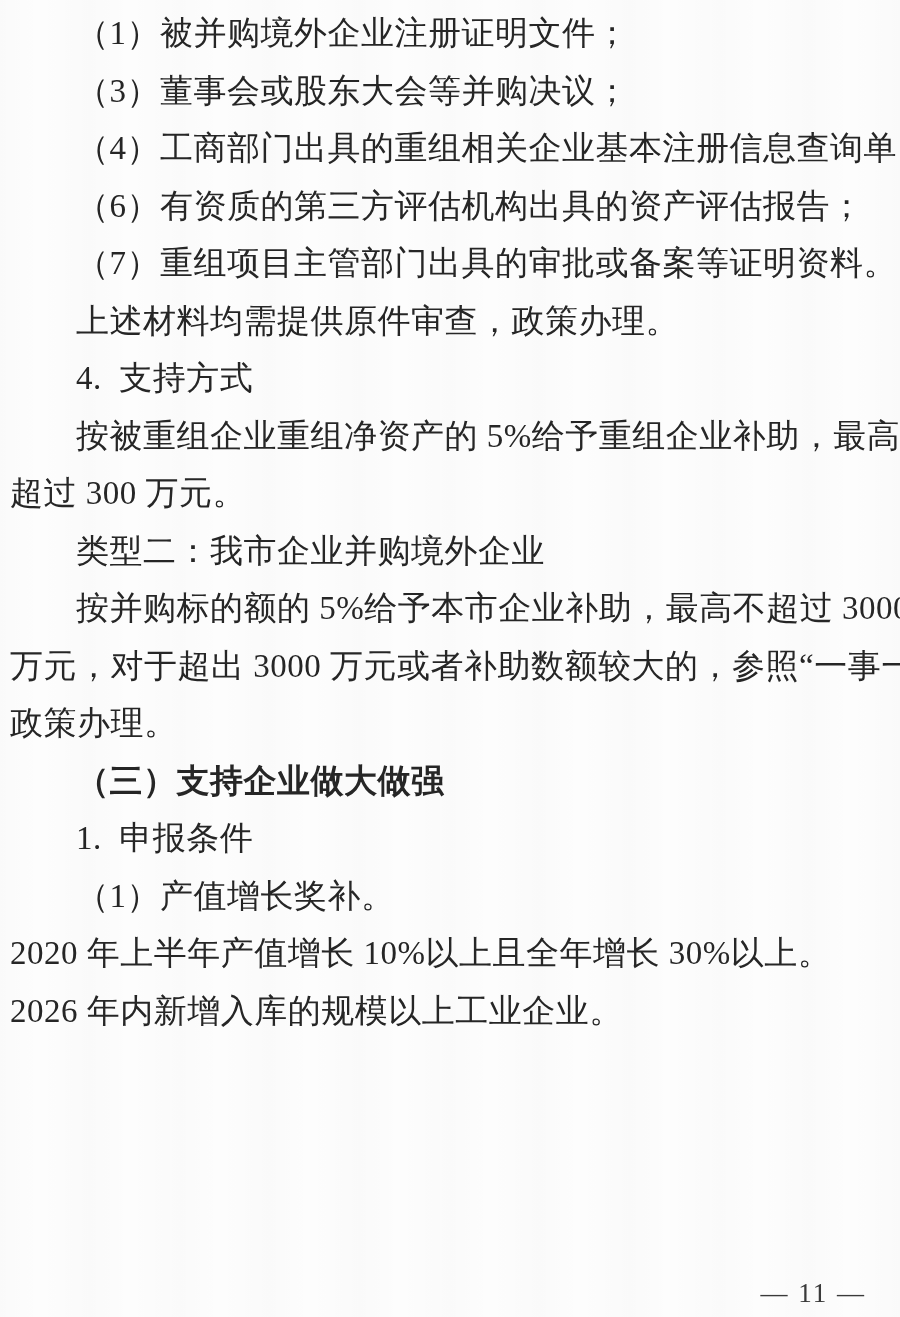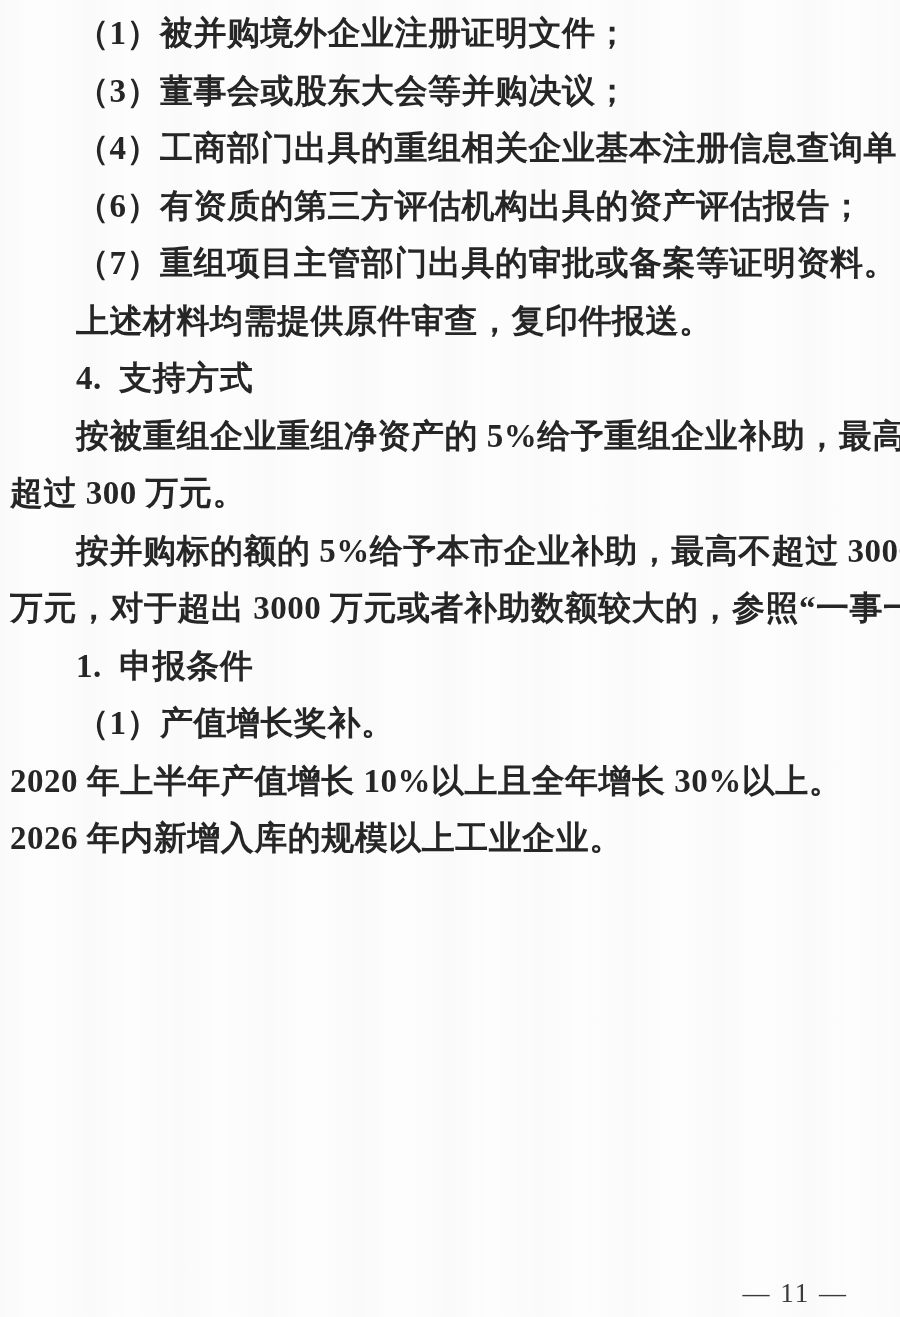--- a/index.html
+++ b/index.html
@@ -27,56 +27,58 @@
   .content {
     padding: 5px 12px 0 10px;
   }
   .line {
     white-space: pre;
     font-size: 33px;
     line-height: 57.5px;
     height: 57.5px;
     letter-spacing: 0.5px;
     overflow: visible;
-    font-weight: bold;
   }
   .indent {
     padding-left: 66px;
   }
   .kai {
     font-weight: 600;
   }
   .footer {
     position: absolute;
     right: 0;
     bottom: 8px;
     width: 100%;
     text-align: right;
-    padding-right: 52px;
+    padding-right: 34px;
     box-sizing: border-box;
     font-size: 27px;
     letter-spacing: 2px;
     color: #3a3a3a;
   }
 </style>
 </head>
 <body>
 
 <div class="page">
   <div class="content">
     <div class="line indent">（1）被并购境外企业注册证明文件；</div>
     <div class="line indent">（3）董事会或股东大会等并购决议；</div>
     <div class="line indent">（4）工商部门出具的重组相关企业基本注册信息查询单；</div>
     <div class="line indent">（6）有资质的第三方评估机构出具的资产评估报告；</div>
     <div class="line indent">（7）重组项目主管部门出具的审批或备案等证明资料。</div>
-    <div class="line indent">上述材料均需提供原件审查，复印件报送。</div>
+    <div class="line indent">上述材料均需提供原件审查，政策办理。</div>
     <div class="line indent">4.  支持方式</div>
     <div class="line indent">按被重组企业重组净资产的 5%给予重组企业补助，最高不</div>
     <div class="line">超过 300 万元。</div>
+    <div class="line indent">类型二：我市企业并购境外企业</div>
     <div class="line indent">按并购标的额的 5%给予本市企业补助，最高不超过 3000</div>
     <div class="line">万元，对于超出 3000 万元或者补助数额较大的，参照“一事一议”</div>
+    <div class="line">政策办理。</div>
+    <div class="line indent kai">（三）支持企业做大做强</div>
     <div class="line indent">1.  申报条件</div>
     <div class="line indent">（1）产值增长奖补。</div>
     <div class="line">2020 年上半年产值增长 10%以上且全年增长 30%以上。</div>
     <div class="line">2026 年内新增入库的规模以上工业企业。</div>
   </div>
   <div class="footer">— 11 —</div>
 </div>
 
 </body></html>

